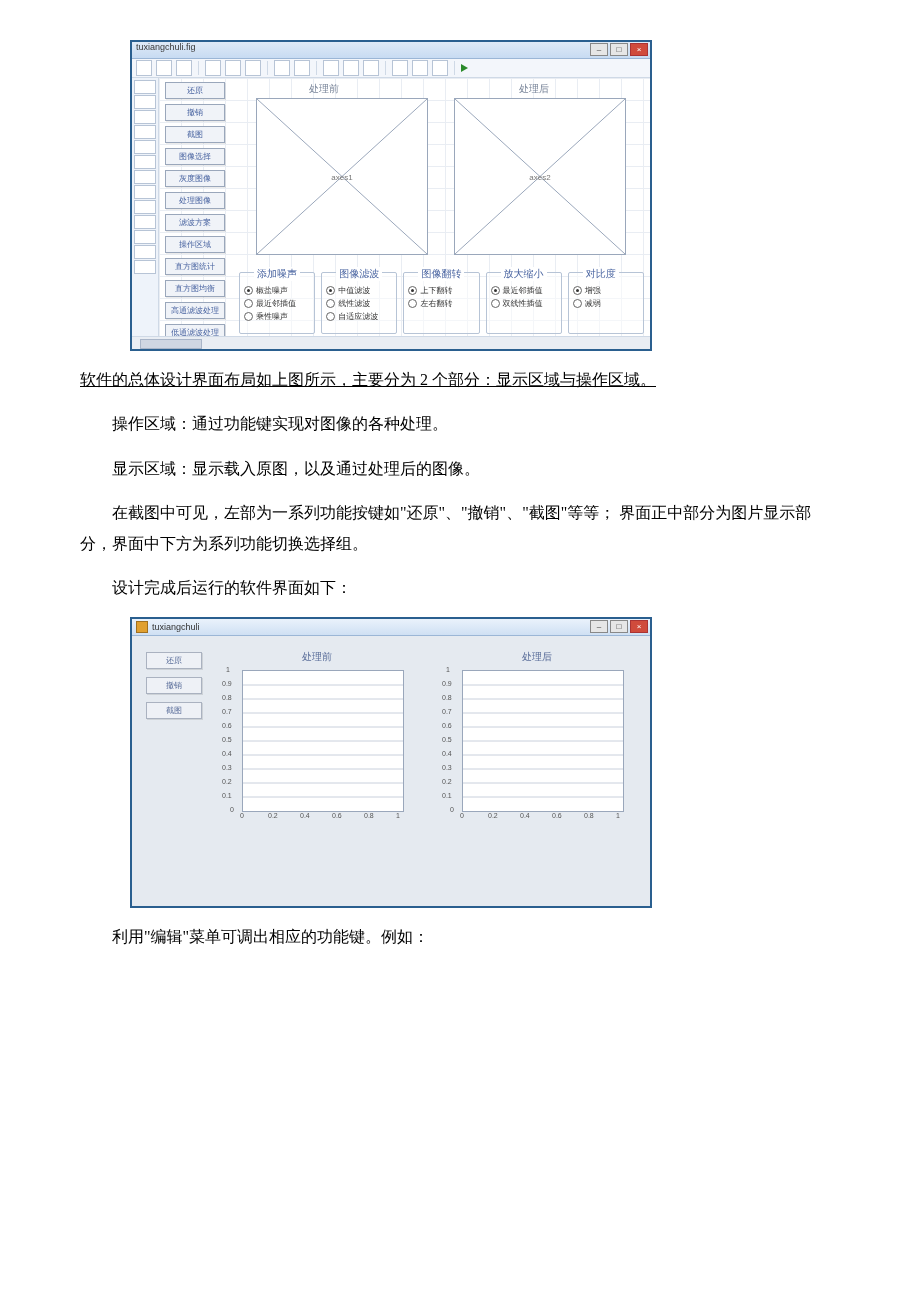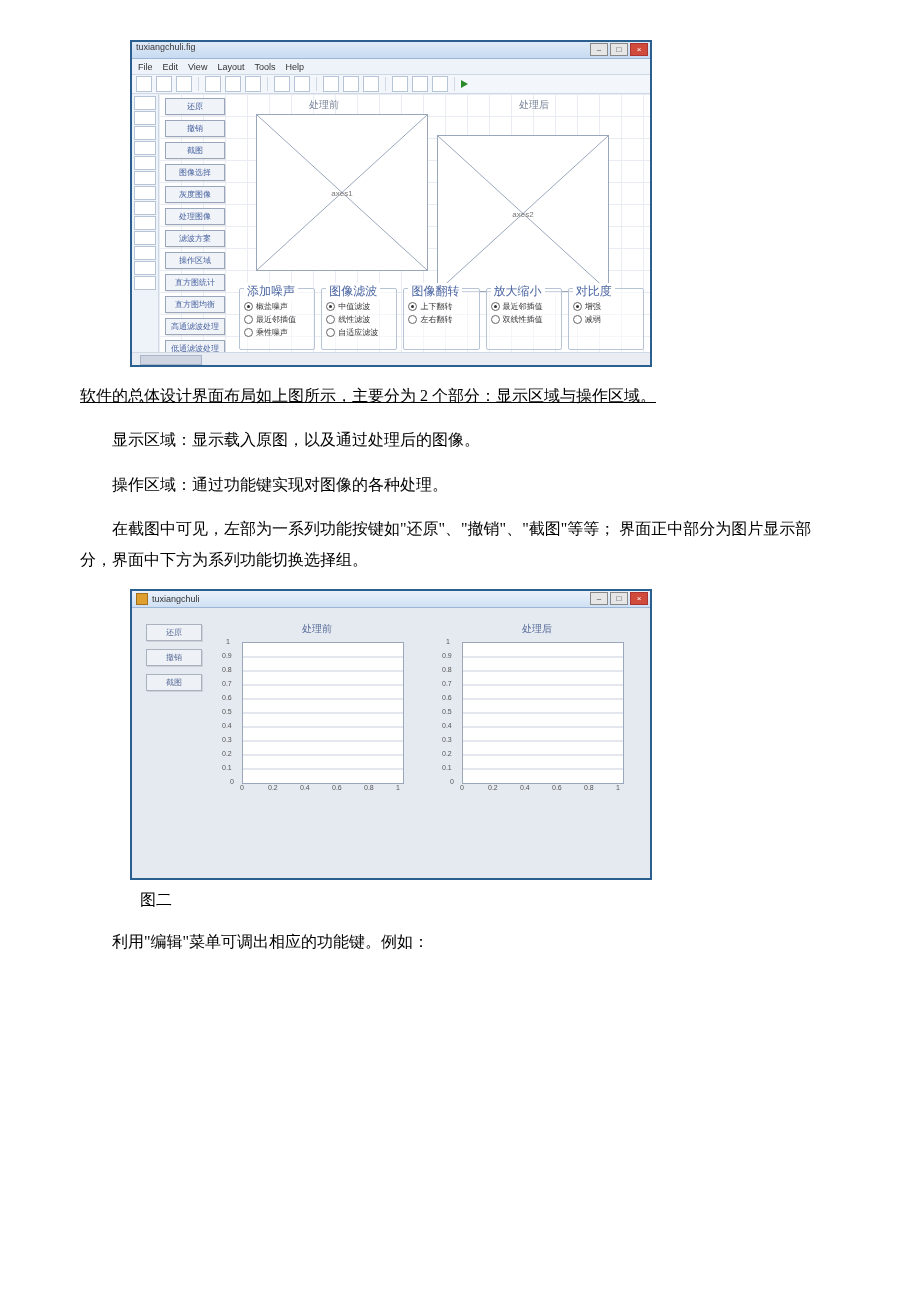--- a/index.html
+++ b/index.html
@@ -109,21 +109,21 @@
   .axes-box .axname { position:absolute; left:50%; top:50%; transform:translate(-50%,-50%); font-size:8px; color:#777; }
 
   .fig1-optrow {
     position: absolute; left: 80px; right: 6px; bottom: 2px; height: 62px;
     display: flex; gap: 6px;
   }
   .optgroup {
     flex: 1; border: 1px solid #b7c4d6; border-radius: 2px; position: relative; padding: 10px 4px 2px;
     background: rgba(255,255,255,0.5);
   }
-  .optgroup .gtitle { position:absolute; top:-6px; left:4px; background:#fff; padding:0 3px; font-size:12px; color:#4863a0;font-family:Liberation Serif, serif; }
+  .optgroup .gtitle { position:absolute; top:-6px; left:14px; background:#fff; padding:0 3px; font-size:10px; color:#4863a0;font-family:Liberation Serif, serif; }
   .radio { display:flex; align-items:center; gap:3px; font-size:8px; color:#333; margin: 2px 0; }
   .rb { width:7px; height:7px; border:1px solid #666; border-radius:50%; background:#fff; }
   .rb.sel::after { content:""; display:block; width:3px; height:3px; background:#333; border-radius:50%; margin:2px; }
 
   .fig1-scroll-h { height: 12px; background: #e9edf3; border-top: 1px solid #cfd9e6; position: relative; }
   .fig1-scroll-h::after { content:""; position:absolute; left:8px; top:2px; width:60px; height:8px; background:#cfd6e2; border:1px solid #a9b5c8; }
 
   
   .fig2 {
     width: 518px;
@@ -169,28 +169,20 @@
 <div class="page">
 
   <div class="fig1">
     <div class="fig1-title">
       <span>tuxiangchuli.fig</span>
       <div class="winbtns">
         <div class="winbtn">–</div>
         <div class="winbtn">□</div>
         <div class="winbtn close">×</div>
       </div>
-    </div>
-    <div class="fig1-menu">
-      <span>File</span>
-      <span>Edit</span>
-      <span>View</span>
-      <span>Layout</span>
-      <span>Tools</span>
-      <span>Help</span>
     </div>
     <div class="fig1-toolbar">
       <div class="tbtn"></div>
       <div class="tbtn"></div>
       <div class="tbtn"></div>
       <div class="tsep"></div>
       <div class="tbtn"></div>
       <div class="tbtn"></div>
       <div class="tbtn"></div>
       <div class="tsep"></div>
@@ -242,21 +234,21 @@
         <div class="axes-label" style="left:150px; top:4px;">处理前</div>
         <div class="axes-label" style="left:360px; top:4px;">处理后</div>
 
         <div class="axes-box" style="left:97px; top:20px; width:170px; height:155px;">
           <svg>
               <line x1="0" y1="0" x2="170" y2="155" stroke="#9aa7bb"></line>
               <line x1="170" y1="0" x2="0" y2="155" stroke="#9aa7bb"></line>
             </svg>
           <span class="axname">axes1</span>
         </div>
-        <div class="axes-box" style="left:278px; top:20px; width:170px; height:155px;margin-top:21px;">
+        <div class="axes-box" style="left:295px; top:20px; width:170px; height:155px;">
           <svg>
               <line x1="0" y1="0" x2="170" y2="155" stroke="#9aa7bb"></line>
               <line x1="170" y1="0" x2="0" y2="155" stroke="#9aa7bb"></line>
             </svg>
           <span class="axname">axes2</span>
         </div>
 
         <div class="fig1-optrow">
           <div class="optgroup">
             <span class="gtitle">添加噪声</span>
@@ -322,23 +314,24 @@
               </div>
           </div>
         </div>
       </div>
     </div>
     <div class="fig1-scroll-h"></div>
   </div>
 
 
   <p class="para" style="text-indent:2em; margin-left:-2em;text-decoration:underline;">软件的总体设计界面布局如上图所示，主要分为 2 个部分：显示区域与操作区域。</p>
+  <p class="para">操作区域：通过功能键实现对图像的各种处理。</p>
   <p class="para">显示区域：显示载入原图，以及通过处理后的图像。</p>
-  <p class="para">操作区域：通过功能键实现对图像的各种处理。</p>
   <p class="para">在截图中可见，左部为一系列功能按键如"还原"、"撤销"、"截图"等等； 界面正中部分为图片显示部分，界面中下方为系列功能切换选择组。</p>
+  <p class="para">设计完成后运行的软件界面如下：</p>
 
   <div class="fig2">
     <div class="fig2-title">
       <span class="icon"></span>
       <span>tuxiangchuli</span>
       <div class="winbtns" style="position:absolute;right:2px;top:1px;display:flex;gap:2px;">
         <div class="winbtn">–</div>
         <div class="winbtn">□</div>
         <div class="winbtn close">×</div>
       </div>
@@ -418,16 +411,15 @@
 
       <div class="tick" style="left:328px; top:176px;">0</div>
       <div class="tick" style="left:356px; top:176px;">0.2</div>
       <div class="tick" style="left:388px; top:176px;">0.4</div>
       <div class="tick" style="left:420px; top:176px;">0.6</div>
       <div class="tick" style="left:452px; top:176px;">0.8</div>
       <div class="tick" style="left:484px; top:176px;">1</div>
     </div>
   </div>
 
-  <div class="caption">图二</div>
 
   <p class="para">利用"编辑"菜单可调出相应的功能键。例如：</p>
 </div>
 
 </body></html>

